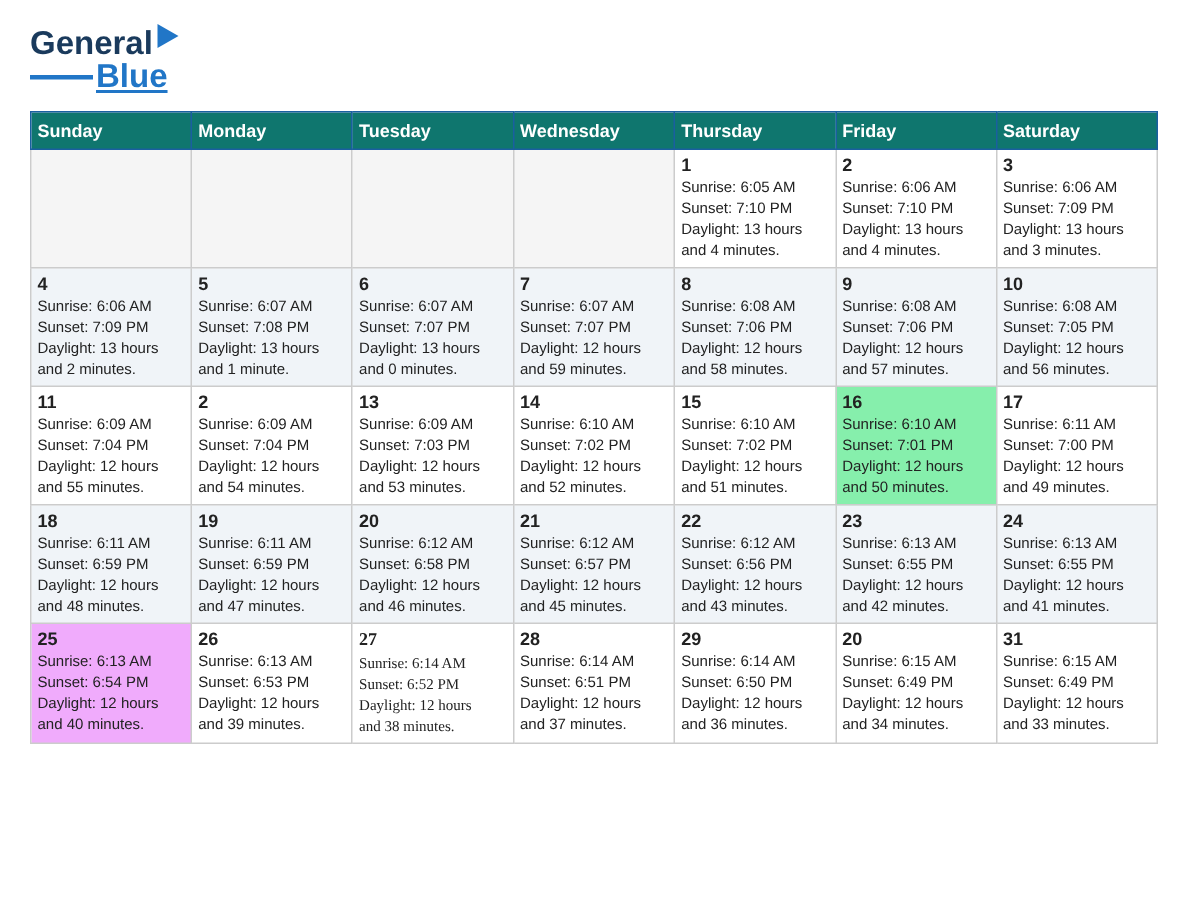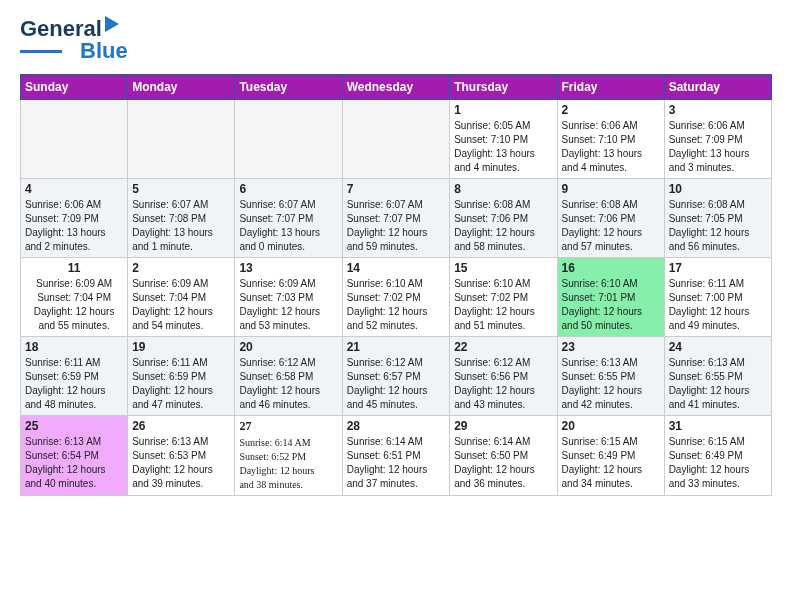--- a/index.html
+++ b/index.html
@@ -32,21 +32,21 @@
     .location {
       font-size: 15px;
       color: #444;
     }
     .calendar {
       width: 100%;
       border-collapse: collapse;
       font-size: 10.5px;
     }
     .calendar th {
-      background: #a21caf;
+      background: #0f766e;
       color: #fff;
       padding: 5px 4px;
       text-align: left;
       font-size: 12px;
       font-weight: bold;
       border: 1px solid #1a5fa0;
     }
     .calendar td {
       border: 1px solid #ccc;
       vertical-align: top;
@@ -83,21 +83,21 @@
 <div class="header">
   <div class="logo">
     <div style="display:flex;align-items:flex-start;">
       <span style="font-size:22px;font-weight:bold;color:#1a3a5c;">General</span>
       <svg width="18" height="20" viewBox="0 0 18 20" style="margin-left:1px;margin-top:-2px;">
         <polygon points="2,2 16,10 2,18" fill="#2176c7"></polygon>
       </svg>
     </div>
     <div style="display:flex;align-items:center;margin-top:-4px;">
       <div style="width:42px;height:3px;background:#2176c7;"></div>
-      <span style="font-size:22px;font-weight:bold;color:#2176c7;margin-left:18px;">Blue</span>
+      <span style="font-size:22px;font-weight:bold;color:#2176c7;margin-left:2px;text-decoration:underline;">Blue</span>
     </div>
   </div>
   <div class="title-block">
     <div class="month-year"></div>
     <div class="location"></div>
   </div>
 </div>
 
 <table class="calendar">
   <thead>
@@ -184,21 +184,21 @@
         </td>
         <td style="background: rgb(240, 244, 248);">
           <span class="day-num">10</span>
           <div class="day-info" style="white-space: pre-line;">Sunrise: 6:08 AM
 Sunset: 7:05 PM
 Daylight: 12 hours
 and 56 minutes.</div>
         </td>
       </tr>
       <tr>
-        <td style="background: rgb(255, 255, 255); text-align: center;">
+        <td style="background: rgb(255, 255, 255);">
           <span class="day-num">11</span>
           <div class="day-info" style="white-space: pre-line;">Sunrise: 6:09 AM
 Sunset: 7:04 PM
 Daylight: 12 hours
 and 55 minutes.</div>
         </td>
         <td style="background: rgb(255, 255, 255);">
           <span class="day-num">2</span>
           <div class="day-info" style="white-space: pre-line;">Sunrise: 6:09 AM
 Sunset: 7:04 PM

